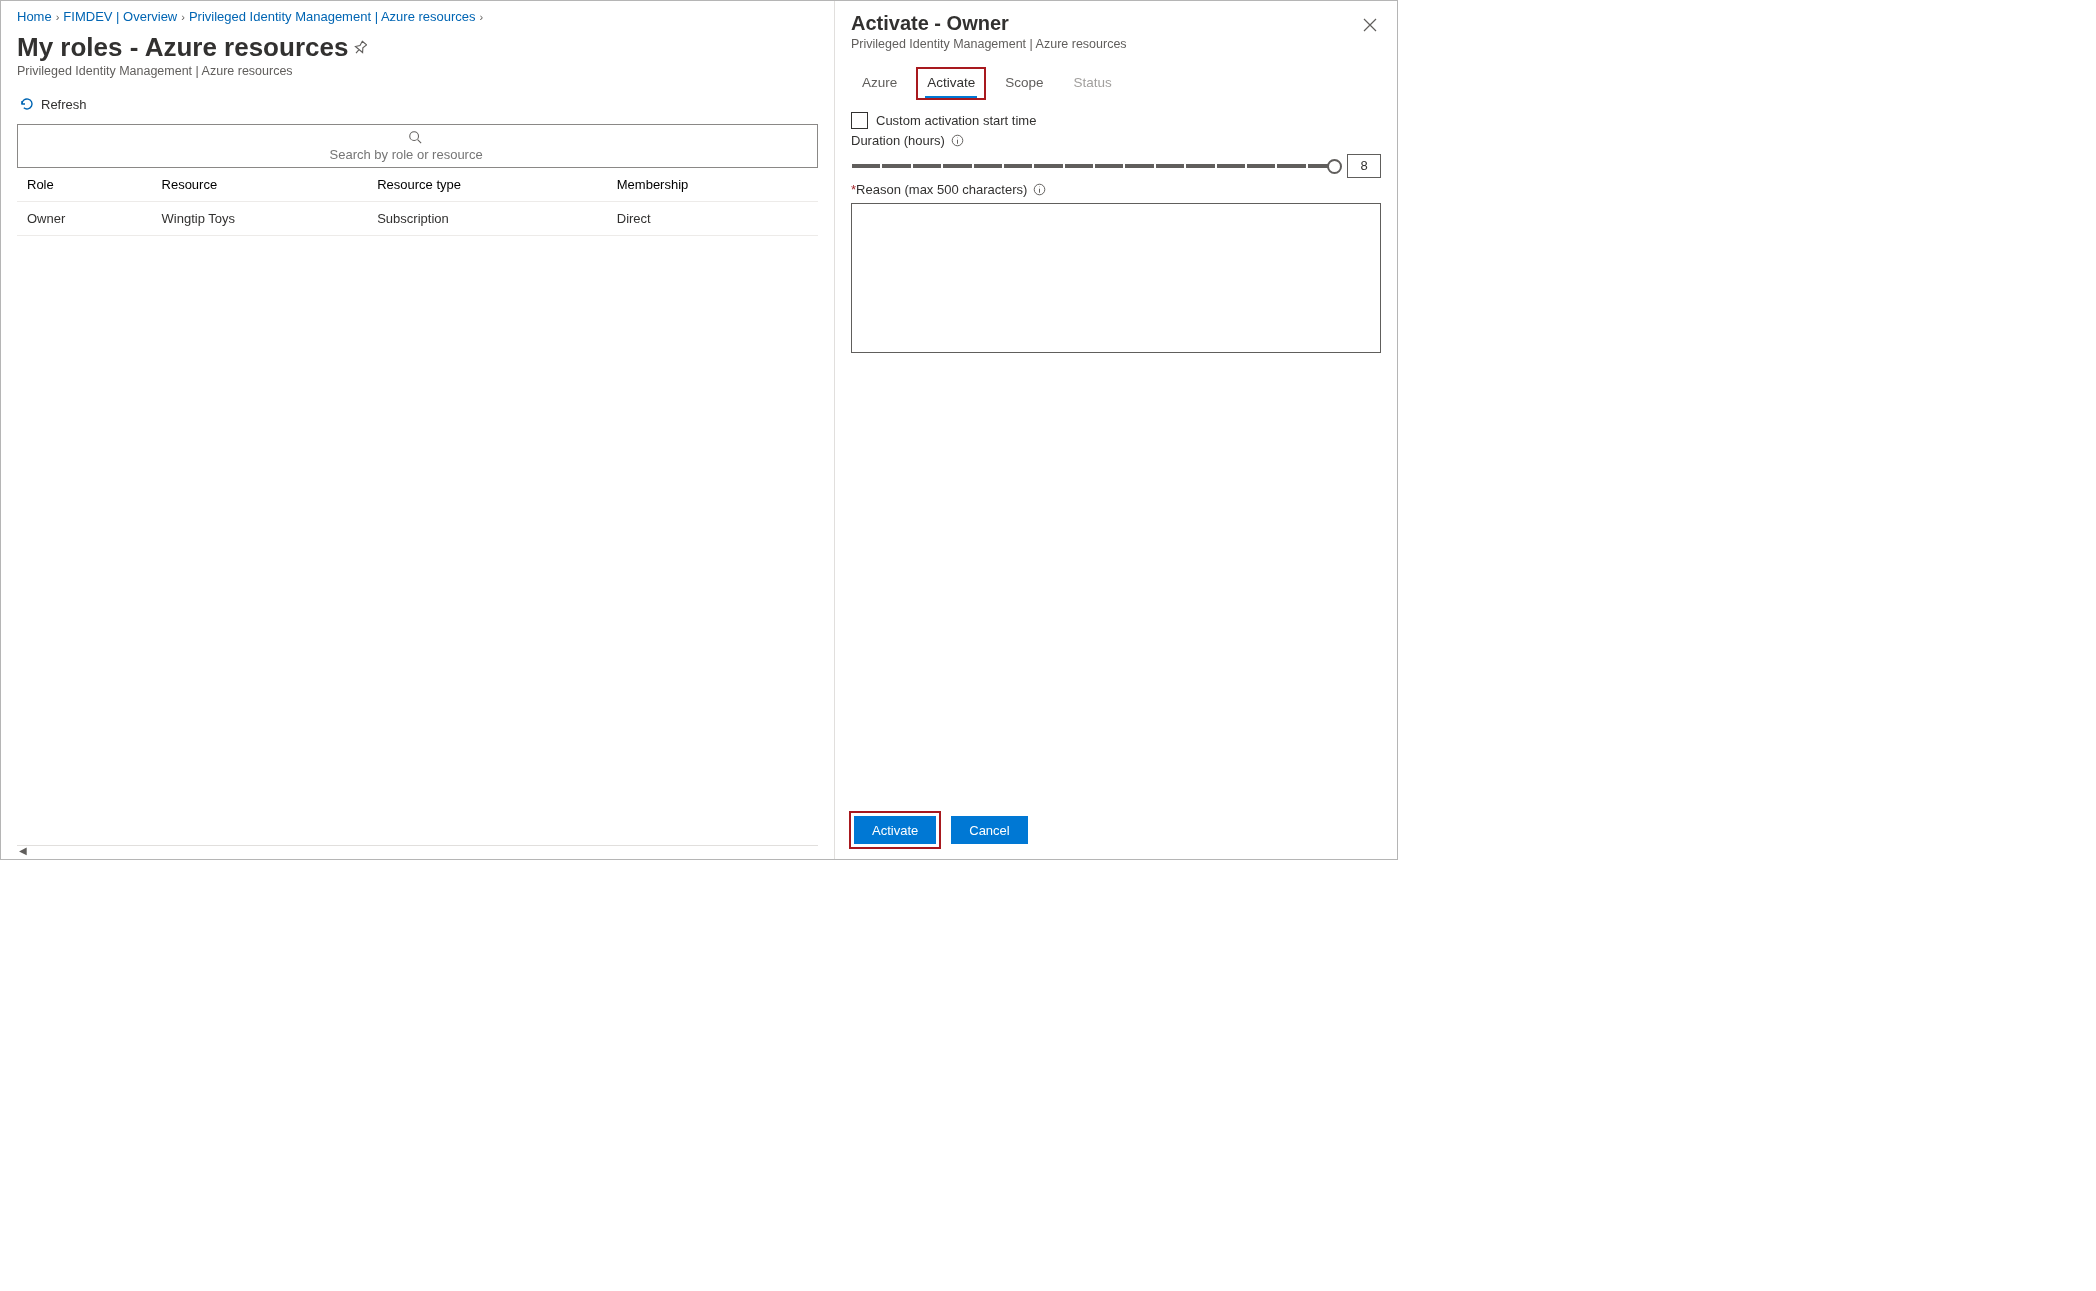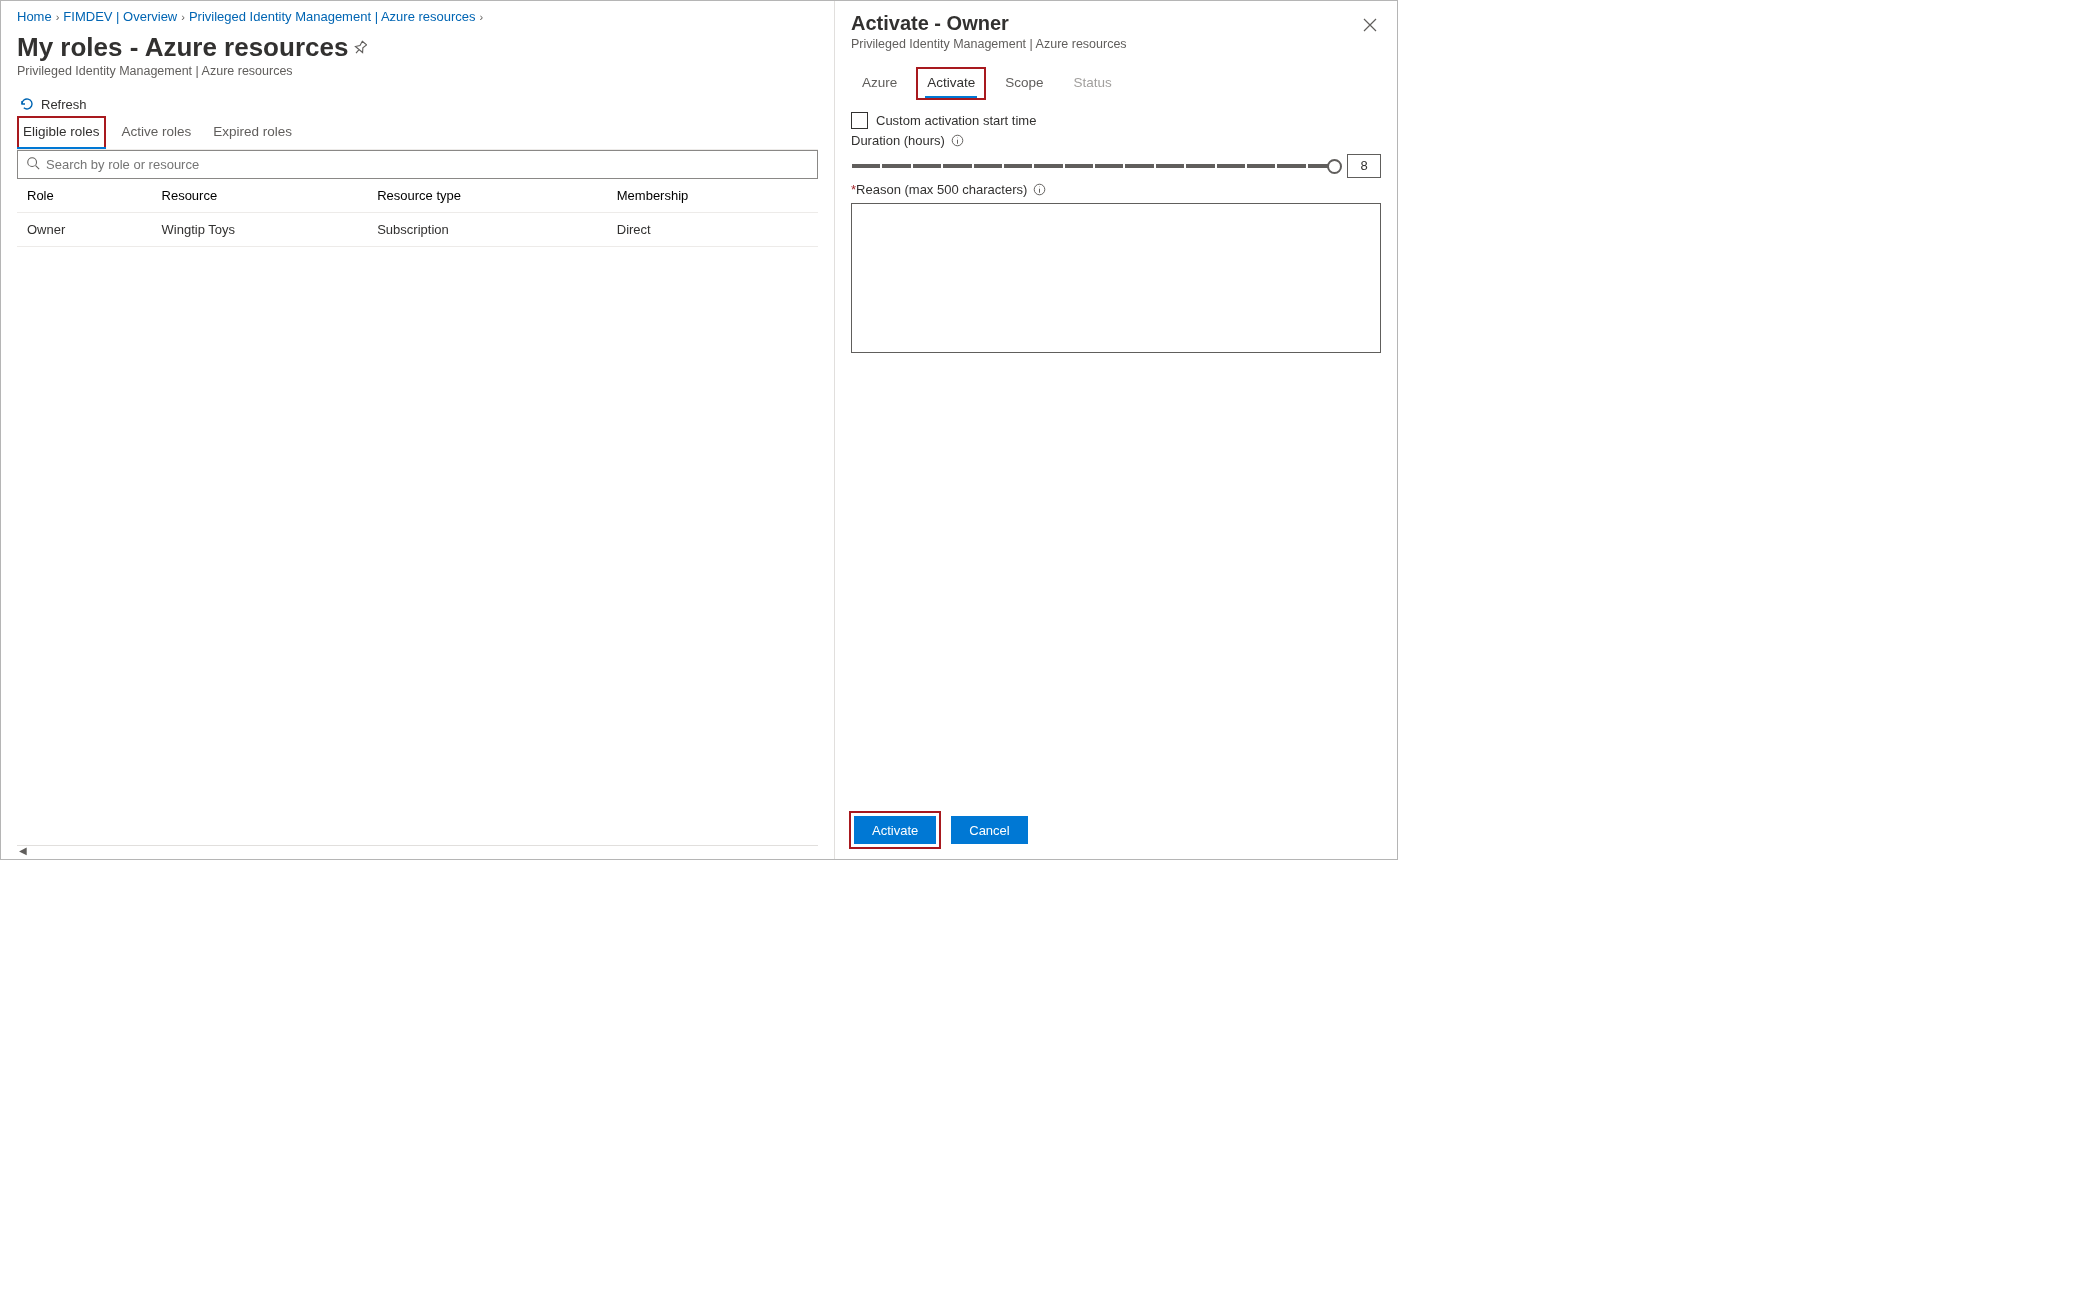--- a/index.html
+++ b/index.html
@@ -112,21 +112,22 @@
     .role-tab.highlighted {
       outline: 2px solid #a8191e;
       outline-offset: -2px;
     }
 
     .search-bar {
       display: flex;
       align-items: center;
       border: 1px solid #8a8886;
       padding: 5px 8px;
-      margin-top: 0;
+      margin-top: 8px;
+      flex-direction: column;
     }
     .search-bar svg { width: 14px; height: 14px; color: #605e5c; margin-right: 6px; }
     .search-input {
       border: none;
       outline: none;
       font-size: 13px;
       flex: 1;
       color: #323130;
     }
 
@@ -358,25 +359,20 @@
       <span class="refresh-icon">
         <svg viewBox="0 0 16 16" fill="none" stroke="currentColor" stroke-width="1.4">
           <path d="M3 8 a5 5 0 1 1 1.8 3.8"></path>
           <path d="M3 5 L3 8 L6 8"></path>
         </svg>
       </span>
       <span>Refresh</span>
     </button>
   </div>
 
-  <div class="role-tabs">
-    <div class="role-tab active highlighted">Eligible roles</div>
-    <div class="role-tab">Active roles</div>
-    <div class="role-tab">Expired roles</div>
-  </div>
 
   <div class="search-bar">
     <span>
       <svg viewBox="0 0 16 16" fill="none" stroke="currentColor" stroke-width="1.2">
         <circle cx="7" cy="7" r="5"></circle>
           <path d="M11 11 L15 15"></path>
       </svg>
     </span>
     <input class="search-input" type="text" placeholder="Search by role or resource" style="">
   </div>

